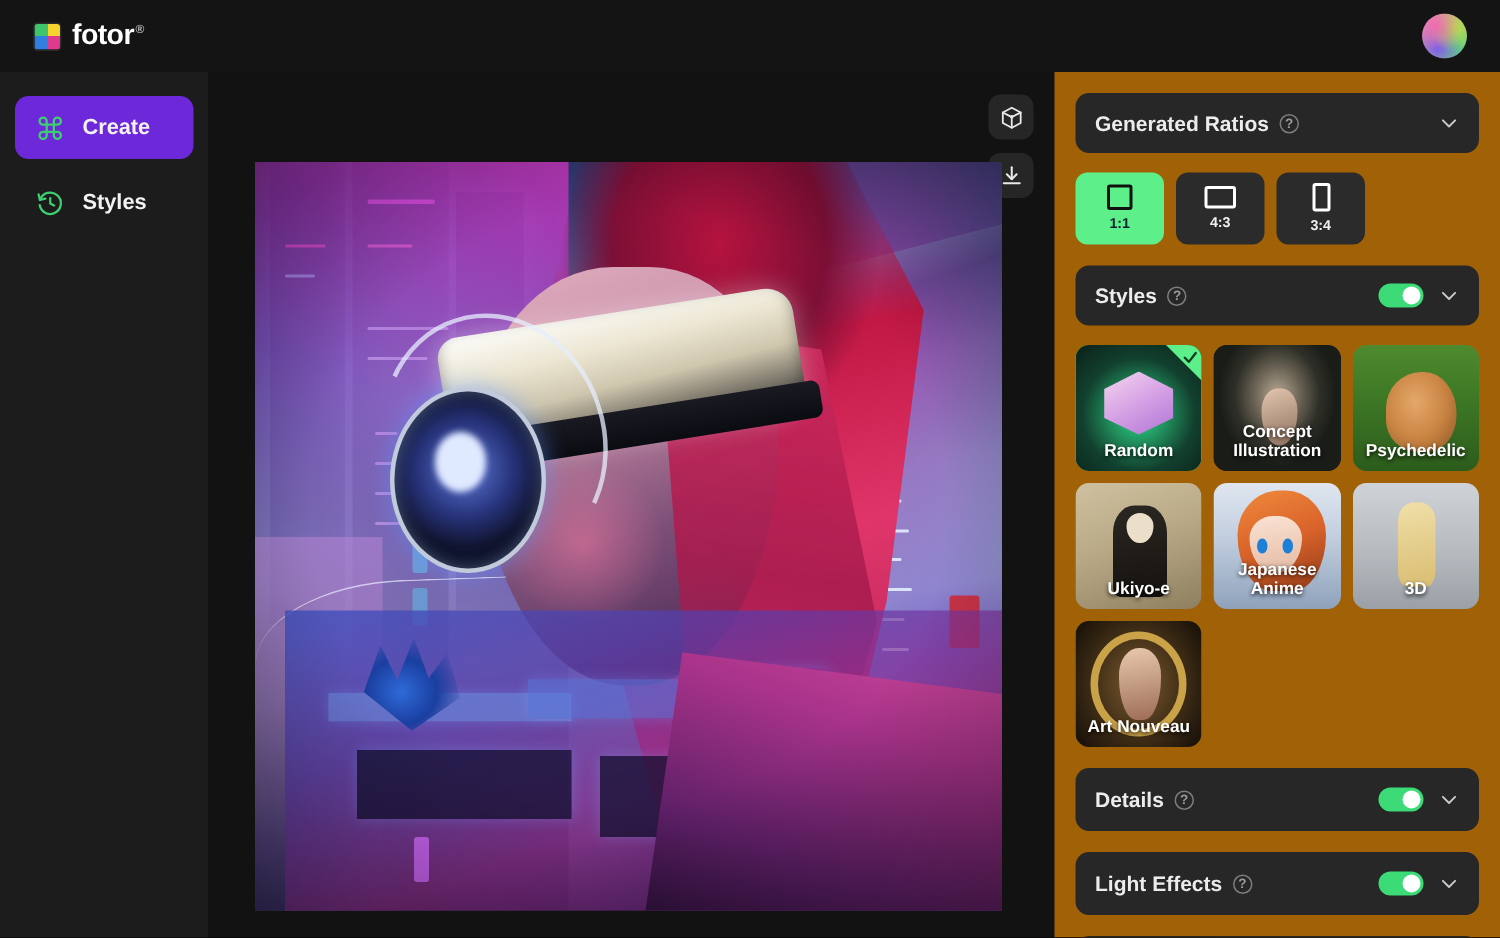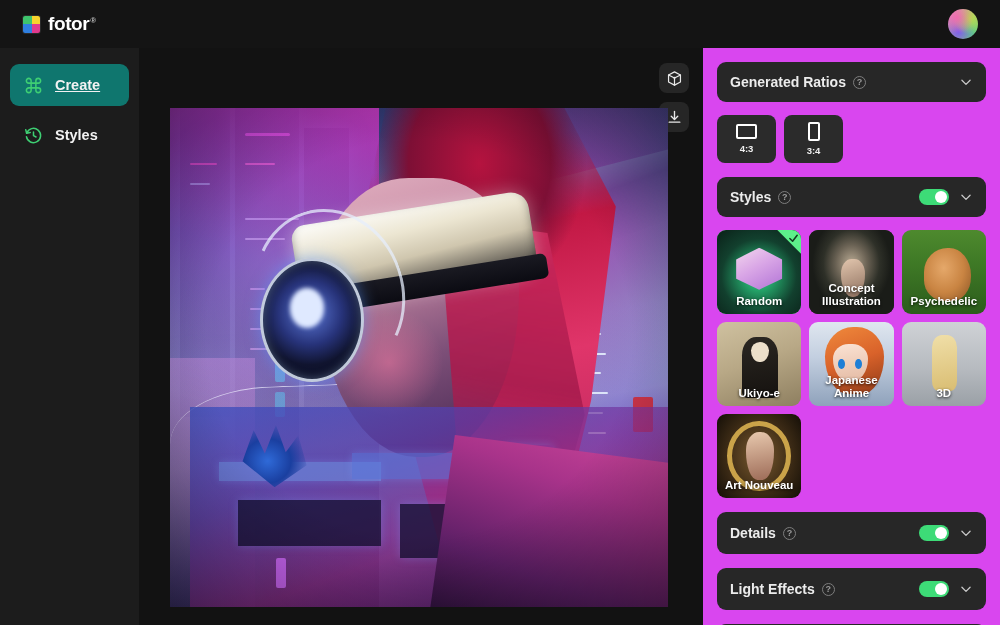--- a/index.html
+++ b/index.html
@@ -46,21 +46,21 @@
   
   .sidebar {
     position: absolute; top: 48px; left: 0; width: 139px; height: 577px;
     background: #1c1c1c; padding-top: 16px;
   }
   .nav-item {
     display: flex; align-items: center; gap: 12px;
     height: 42px; margin: 0 10px 8px 10px; padding-left: 14px;
     border-radius: 9px; color: #f2f2f2; font-size: 14.5px; font-weight: bold;
   }
-  .nav-item.active { background: #0f766e; text-decoration: underline; }
+  .nav-item.active { background: #6d28d9; }
   .nav-ico { width: 19px; height: 19px; color: #3ecf73; flex: 0 0 19px; }
   .nav-ico svg { display: block; width: 19px; height: 19px; }
 
   
   .canvas {
     position: absolute; top: 48px; left: 139px; width: 564px; height: 577px;
     background: #121212;
   }
   .canvas-tools { position: absolute; right: 14px; top: 15px; display: flex; flex-direction: column; gap: 9px; }
   .tool-btn {
@@ -179,21 +179,21 @@
     background: linear-gradient(200deg, #d64c9e 0%, #a8338a 35%, #5d1f66 72%, #2a1038 100%);
     clip-path: polygon(10% 4%, 100% 20%, 100% 100%, 0% 100%);
   }
   .vig {
     background: radial-gradient(ellipse 82% 76% at 50% 46%, rgba(0,0,0,0) 52%, rgba(0,0,0,.45) 100%);
   }
 
   
   .panel {
     position: absolute; top: 48px; left: 703px; width: 297px; height: 577px;
-    background: #d946ef; padding: 14px 14px 0 14px; overflow: hidden;
+    background: #a16207; padding: 14px 14px 0 14px; overflow: hidden;
   }
   .section-bar {
     height: 40px; background: #272727; border-radius: 9px;
     display: flex; align-items: center; padding: 0 13px; margin-bottom: 13px;
   }
   .section-title { color: #ececec; font-size: 14px; font-weight: bold; }
   .qmark {
     width: 13px; height: 13px; border-radius: 50%;
     border: 1.3px solid #7d7d7d; color: #9a9a9a;
     font-size: 9px; font-weight: bold; line-height: 11px; text-align: center;
@@ -462,20 +462,24 @@
       <span class="qmark">?</span>
       <span class="spacer"></span>
       <span class="chev">
         <svg viewBox="0 0 24 24" fill="none" stroke="currentColor" stroke-width="2.2" stroke-linecap="round" stroke-linejoin="round">
             <polyline points="5,9 12,16 19,9"></polyline>
           </svg>
       </span>
     </div>
 
     <div class="ratios">
+      <div class="ratio sel">
+        <span class="shape sq"></span>
+        <span class="rlab">1:1</span>
+      </div>
       <div class="ratio">
         <span class="shape ls"></span>
         <span class="rlab">4:3</span>
       </div>
       <div class="ratio">
         <span class="shape pt"></span>
         <span class="rlab">3:4</span>
       </div>
     </div>
 

